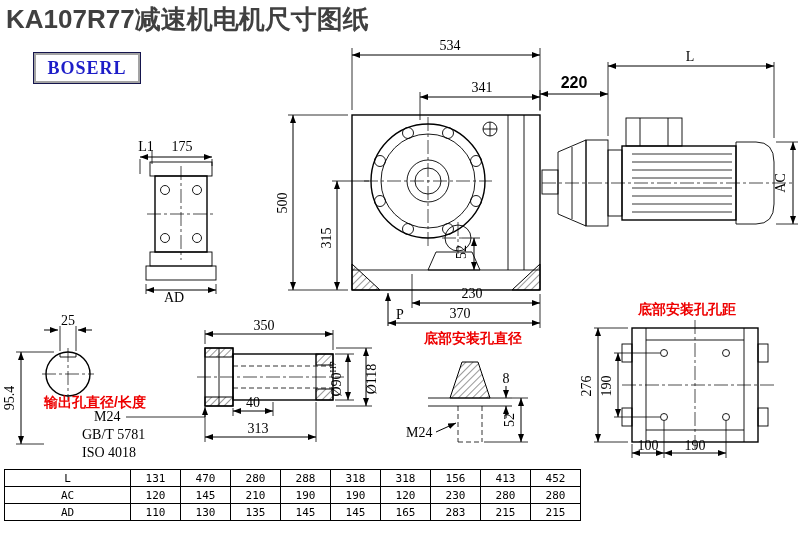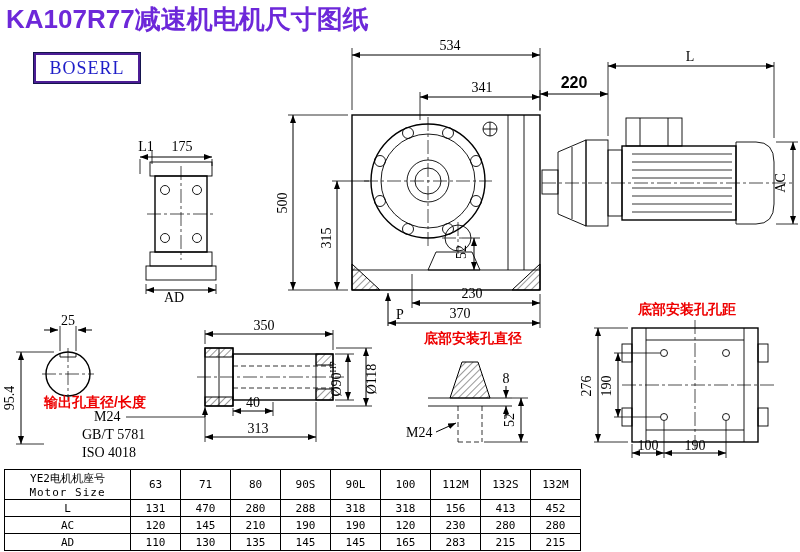--- a/index.html
+++ b/index.html
@@ -1,21 +1,21 @@
 <!DOCTYPE html>
 <html><head>
 <meta charset="utf-8">
 <style>
   *{margin:0;padding:0;box-sizing:border-box}
   html,body{background:#fff}
   .canvas{position:relative;width:800px;height:552px;background:#fff;overflow:hidden;font-family:"Liberation Sans",sans-serif}
-  .title{position:absolute;left:6px;top:2px;font-size:26px;font-weight:bold;color:#6d28d9;white-space:nowrap}
-  .logo{position:absolute;left:34px;top:53px;width:106px;height:30px;border:2px solid #4c1d95;outline:1px solid #15154d;
+  .title{position:absolute;left:6px;top:2px;font-size:26px;font-weight:bold;color:#404040;white-space:nowrap}
+  .logo{position:absolute;left:34px;top:53px;width:106px;height:30px;border:2px solid #a3a3a3;outline:1px solid #15154d;
         display:flex;align-items:center;justify-content:center;color:#1d1dc8;
-        font-family:"Liberation Serif",serif;font-weight:normal;font-size:18px;letter-spacing:1px;background:#fff}
+        font-family:"Liberation Serif",serif;font-weight:bold;font-size:18px;letter-spacing:1px;background:#fff}
   svg{position:absolute;left:0;top:0}
   svg text{font-family:"Liberation Serif",serif;font-size:14px;fill:#000}
   svg text.red{fill:#ee0000;font-weight:bold;font-family:"Liberation Sans",sans-serif;font-size:14px}
   svg text.bold{font-weight:bold;font-size:16px;font-family:"Liberation Sans",sans-serif}
   .ol{stroke:#000;stroke-width:1.4;fill:none}
   .tl{stroke:#000;stroke-width:0.9;fill:none}
   .xl{stroke:#000;stroke-width:0.8;fill:none}
   .dl{stroke:#000;stroke-width:1;fill:none;marker-start:url(#aS);marker-end:url(#aE)}
   .al{stroke:#000;stroke-width:1;fill:none;marker-end:url(#aE)}
   .cl{stroke:#000;stroke-width:0.7;fill:none;stroke-dasharray:14 3 3 3}
@@ -292,35 +292,20 @@
           <col style="width:50px">
           <col style="width:50px">
           <col style="width:50px">
       <col style="width:50px">
           <col style="width:50px">
           <col style="width:50px">
           <col style="width:50px">
           <col style="width:50px">
     </colgroup>
     <tbody>
-          <tr class="hdr">
-      <th>
-        <div>YE2电机机座号</div>
-        <div class="en">Motor Size</div>
-      </th>
-      <th>63</th>
-      <th>71</th>
-      <th>80</th>
-      <th>90S</th>
-      <th>90L</th>
-      <th>100</th>
-      <th>112M</th>
-      <th>132S</th>
-      <th>132M</th>
-    </tr>
     <tr class="r">
       <td>L</td>
       <td>131</td>
       <td>470</td>
       <td>280</td>
       <td>288</td>
       <td>318</td>
       <td>318</td>
       <td>156</td>
       <td>413</td>

